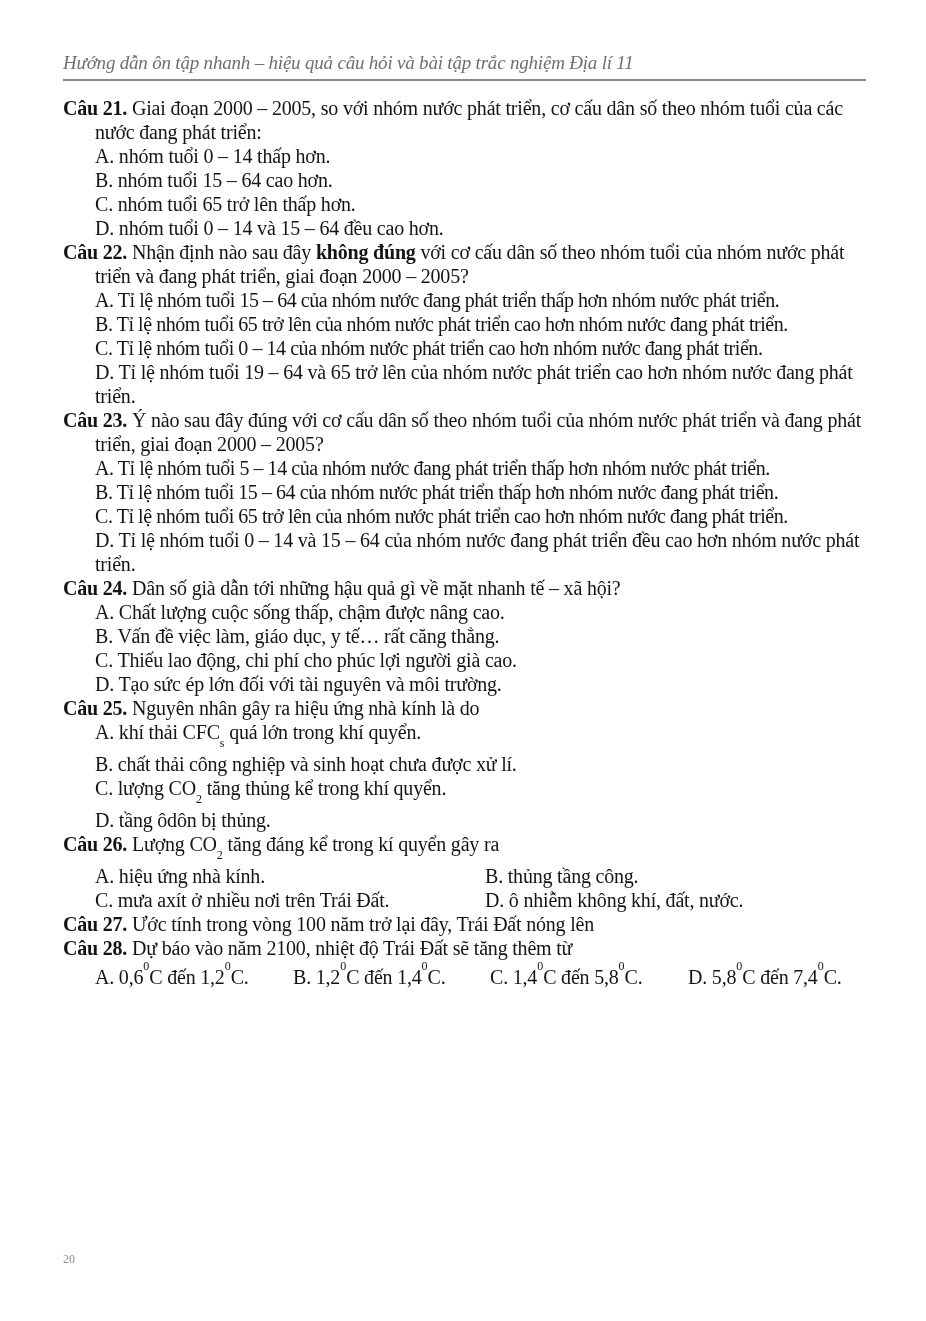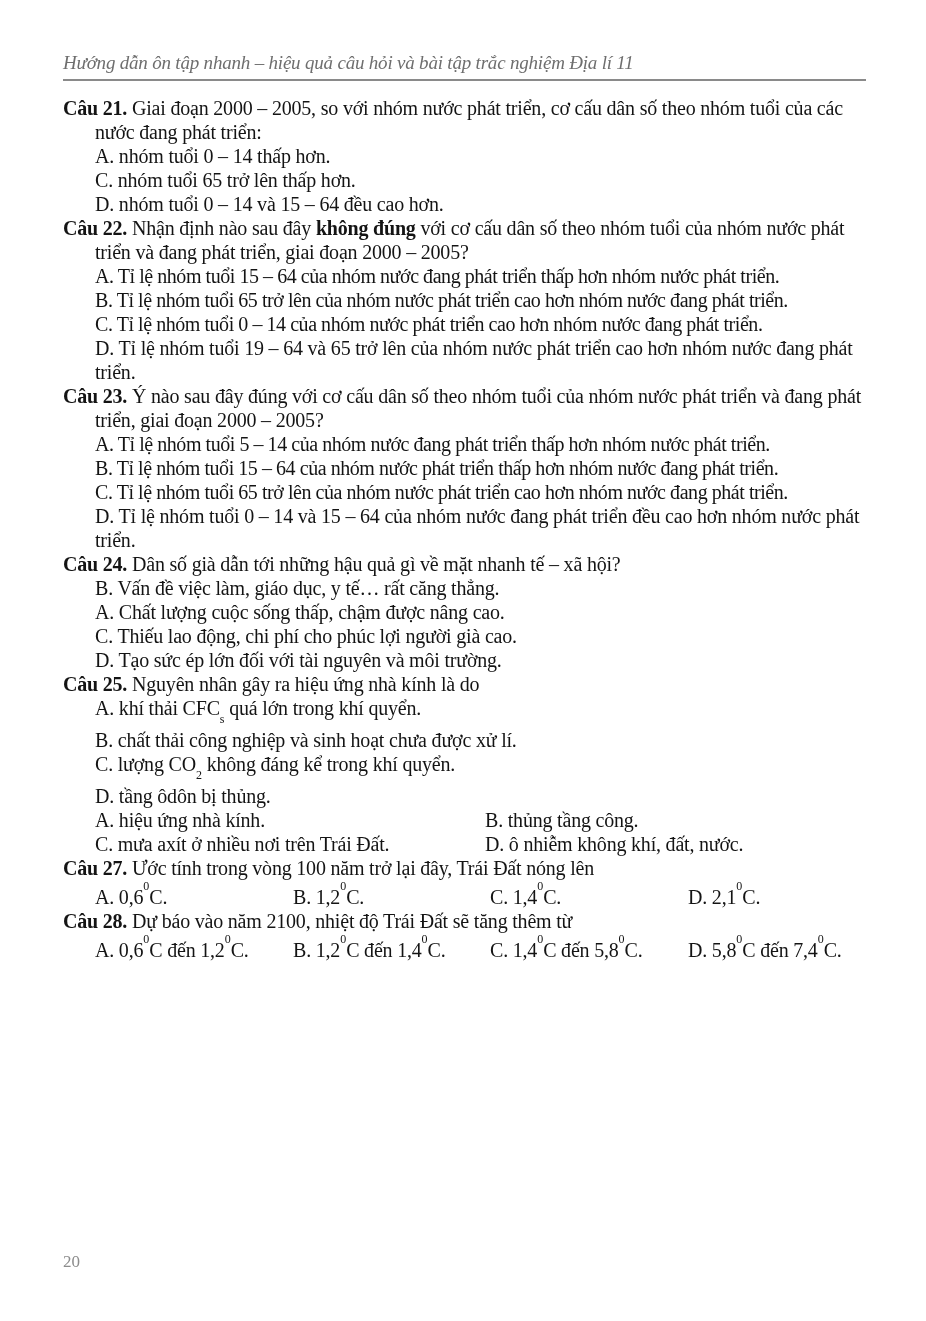--- a/index.html
+++ b/index.html
@@ -26,37 +26,38 @@
   .opt { margin:0 0 0 32px; }
   .opt-tight { white-space:nowrap; letter-spacing:-0.45px; }
   .opts-2col { display:grid; grid-template-columns:390px auto; margin-left:32px; }
   .opts-2col .opt { margin:0; }
   .opts-4col { display:grid; grid-template-columns:198px 197px 198px auto; margin-left:32px; }
   .opts-4col .opt { margin:0; white-space:nowrap; }
   sup.deg { font-size:12px; position:relative; top:-6px; letter-spacing:0; }
   sub.chem { font-size:12px; position:relative; top:3px; letter-spacing:0; }
   .page-num {
     position:absolute; left:63px; top:1236px;
-    color:#8c8c8c; font-size:17px;
+    color:#8c8c8c; font-size:12px;
   }
 </style>
 </head>
 <body>
 
 <div class="page">
 
   <div class="header">
     <div class="header-title">Hướng dẫn ôn tập nhanh – hiệu quả câu hỏi và bài tập trắc nghiệm Địa lí 11</div>
   </div>
 
   <div class="content">
 
     <div>
       <p class="q-para"><b class="q-label">Câu 21.</b> <span>Giai đoạn 2000 – 2005, so với nhóm nước phát triển, cơ cấu dân số theo nhóm tuổi của các nước đang phát triển:</span></p>
       <p class="opt">A. nhóm tuổi 0 – 14 thấp hơn.</p>
+      <p class="opt">B. nhóm tuổi 15 – 64 cao hơn.</p>
       <p class="opt">C. nhóm tuổi 65 trở lên thấp hơn.</p>
       <p class="opt">D. nhóm tuổi 0 – 14 và 15 – 64 đều cao hơn.</p>
     </div>
 
     <div>
       <p class="q-para"><b class="q-label">Câu 22.</b> <span>Nhận định nào sau đây </span><b class="q-bold">không đúng</b><span> với cơ cấu dân số theo nhóm tuổi của nhóm nước phát triển và đang phát triển, giai đoạn 2000 – 2005?</span></p>
       <p class="opt opt-tight">A. Tỉ lệ nhóm tuổi 15 – 64 của nhóm nước đang phát triển thấp hơn nhóm nước phát triển.</p>
       <p class="opt opt-tight">B. Tỉ lệ nhóm tuổi 65 trở lên của nhóm nước phát triển cao hơn nhóm nước đang phát triển.</p>
       <p class="opt opt-tight">C. Tỉ lệ nhóm tuổi 0 – 14 của nhóm nước phát triển cao hơn nhóm nước đang phát triển.</p>
       <p class="opt">D. Tỉ lệ nhóm tuổi 19 – 64 và 65 trở lên của nhóm nước phát triển cao hơn nhóm nước đang phát triển.</p>
@@ -65,51 +66,46 @@
     <div>
       <p class="q-para"><b class="q-label">Câu 23.</b> <span>Ý nào sau đây đúng với cơ cấu dân số theo nhóm tuổi của nhóm nước phát triển và đang phát triển, giai đoạn 2000 – 2005?</span></p>
       <p class="opt opt-tight">A. Tỉ lệ nhóm tuổi 5 – 14 của nhóm nước đang phát triển thấp hơn nhóm nước phát triển.</p>
       <p class="opt opt-tight">B. Tỉ lệ nhóm tuổi 15 – 64 của nhóm nước phát triển thấp hơn nhóm nước đang phát triển.</p>
       <p class="opt opt-tight">C. Tỉ lệ nhóm tuổi 65 trở lên của nhóm nước phát triển cao hơn nhóm nước đang phát triển.</p>
       <p class="opt">D. Tỉ lệ nhóm tuổi 0 – 14 và 15 – 64 của nhóm nước đang phát triển đều cao hơn nhóm nước phát triển.</p>
     </div>
 
     <div>
       <p class="q-para"><b class="q-label">Câu 24.</b> <span>Dân số già dẫn tới những hậu quả gì về mặt nhanh tế – xã hội?</span></p>
+      <p class="opt">A. Chất lượng cuộc sống thấp, chậm được nâng cao.</p>
       <p class="opt">B. Vấn đề việc làm, giáo dục, y tế… rất căng thẳng.</p>
-      <p class="opt">A. Chất lượng cuộc sống thấp, chậm được nâng cao.</p>
       <p class="opt">C. Thiếu lao động, chi phí cho phúc lợi người già cao.</p>
       <p class="opt">D. Tạo sức ép lớn đối với tài nguyên và môi trường.</p>
     </div>
 
     <div>
       <p class="q-para"><b class="q-label">Câu 25.</b> <span>Nguyên nhân gây ra hiệu ứng nhà kính là do</span></p>
       <p class="opt"><span>A. khí thải CFC</span><sub class="chem">s</sub><span> quá lớn trong khí quyển.</span></p>
       <p class="opt">B. chất thải công nghiệp và sinh hoạt chưa được xử lí.</p>
-      <p class="opt"><span>C. lượng CO</span><sub class="chem">2</sub><span> không đáng kể trong khí quyển.</span></p>
+      <p class="opt"><span>C. lượng CO</span><sub class="chem">2</sub><span> tăng thủng kể trong khí quyển.</span></p>
       <p class="opt">D. tầng ôdôn bị thủng.</p>
     </div>
 
     <div>
+      <p class="q-para"><b class="q-label">Câu 26.</b> <span>Lượng CO</span><sub class="chem">2</sub><span> tăng đáng kể trong kí quyển gây ra</span></p>
       <div class="opts-2col">
         <p class="opt">A. hiệu ứng nhà kính.</p>
         <p class="opt">B. thủng tầng công.</p>
         <p class="opt">C. mưa axít ở nhiều nơi trên Trái Đất.</p>
         <p class="opt">D. ô nhiễm không khí, đất, nước.</p>
       </div>
     </div>
 
     <div>
       <p class="q-para"><b class="q-label">Câu 27.</b> <span>Ước tính trong vòng 100 năm trở lại đây, Trái Đất nóng lên</span></p>
-      <div class="opts-4col">
-        <p class="opt"><span>A. 0,6</span><sup class="deg">0</sup><span>C.</span></p>
-        <p class="opt"><span>B. 1,2</span><sup class="deg">0</sup><span>C.</span></p>
-        <p class="opt"><span>C. 1,4</span><sup class="deg">0</sup><span>C.</span></p>
-        <p class="opt"><span>D. 2,1</span><sup class="deg">0</sup><span>C.</span></p>
-      </div>
     </div>
 
     <div>
       <p class="q-para"><b class="q-label">Câu 28.</b> <span>Dự báo vào năm 2100, nhiệt độ Trái Đất sẽ tăng thêm từ</span></p>
       <div class="opts-4col">
         <p class="opt"><span>A. 0,6</span><sup class="deg">0</sup><span>C đến 1,2</span><sup class="deg">0</sup><span>C.</span></p>
         <p class="opt"><span>B. 1,2</span><sup class="deg">0</sup><span>C đến 1,4</span><sup class="deg">0</sup><span>C.</span></p>
         <p class="opt"><span>C. 1,4</span><sup class="deg">0</sup><span>C đến 5,8</span><sup class="deg">0</sup><span>C.</span></p>
         <p class="opt"><span>D. 5,8</span><sup class="deg">0</sup><span>C đến 7,4</span><sup class="deg">0</sup><span>C.</span></p>
       </div>

